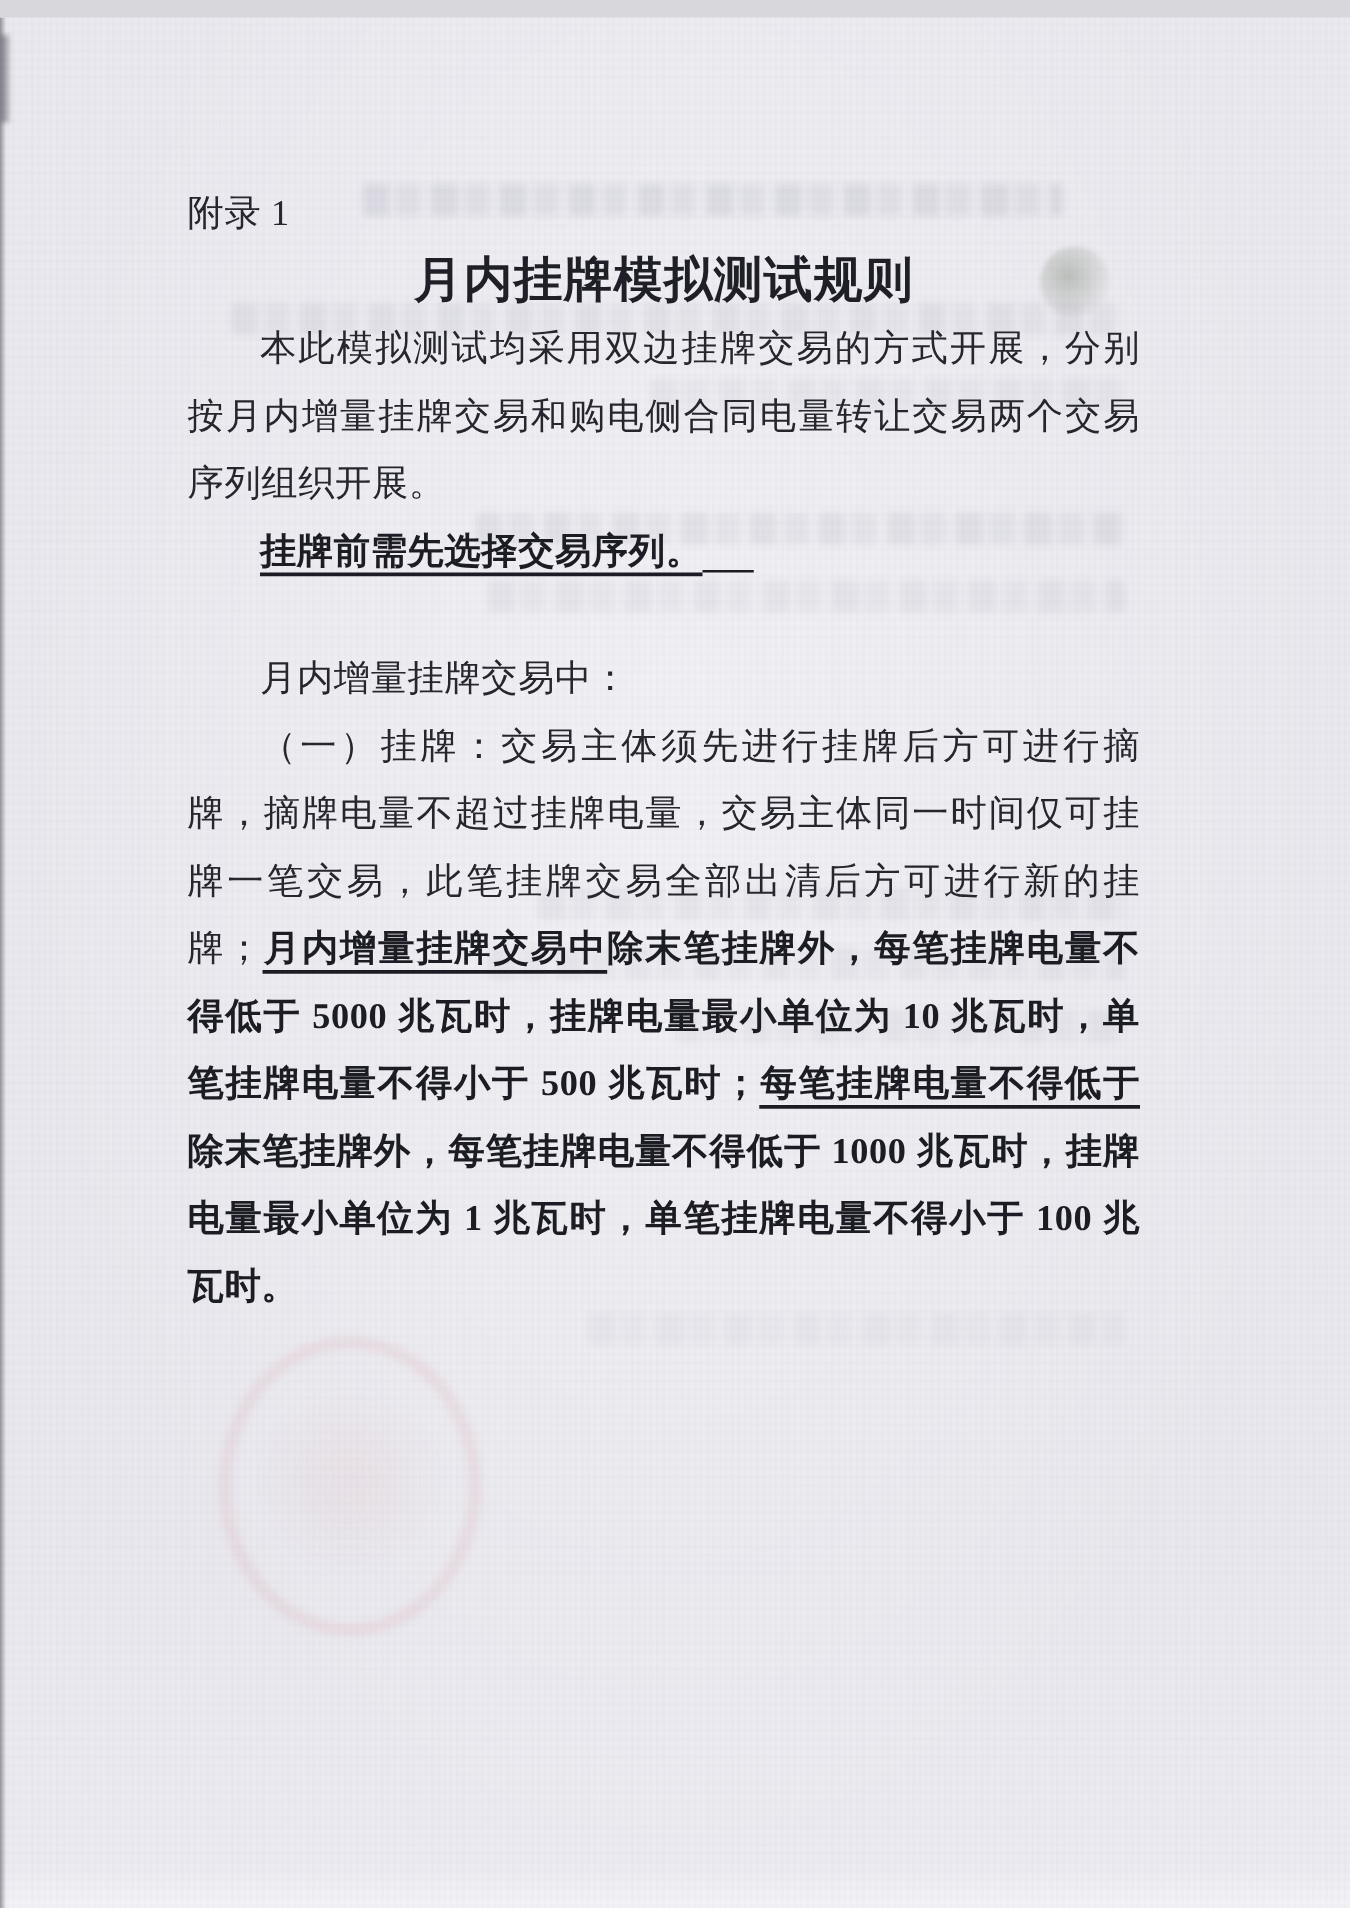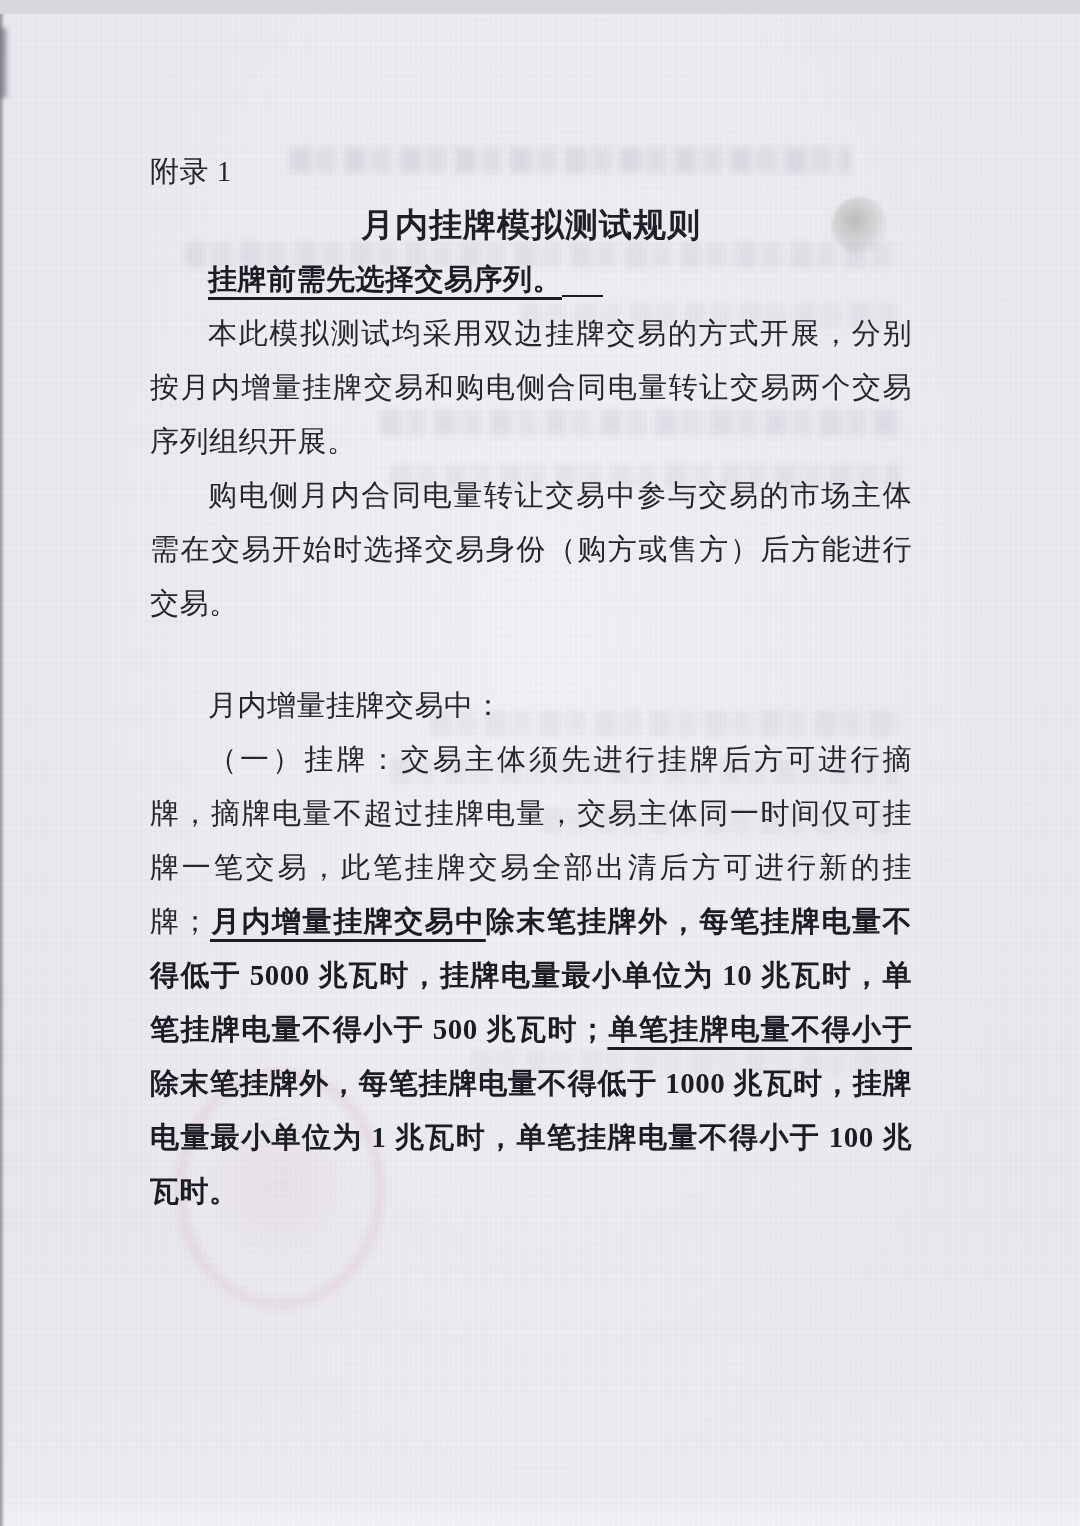--- a/index.html
+++ b/index.html
@@ -30,21 +30,21 @@
     background:rgba(40,40,55,0.35);filter:blur(2px);
   }
   .text-block{
     position:absolute;left:150px;top:130px;width:762px;
     font-size:29px;line-height:54px;
     text-align:justify;text-justify:inter-character;
     letter-spacing:0.5px;
   }
   .appendix{margin:0;text-align:left;}
   .doc-title{
-    margin:0;text-align:center;font-size:33px;font-weight:bold;
+    margin:0;text-align:center;font-size:39px;font-weight:bold;
     color:#1f1f27;letter-spacing:1px;line-height:54px;
   }
   p.body{margin:0;text-indent:2em;}
   .spacer{height:48px;}
   .rule2{margin-top:12px;}
   .b{font-weight:bold;color:#1c1c24;}
   .bu{
     font-weight:bold;color:#1c1c24;
     text-decoration:underline;text-decoration-thickness:2.5px;text-underline-offset:8px;
   }
@@ -103,30 +103,29 @@
 
   <div class="stamp" style="left:175px;top:1055px;width:190px;height:220px;"></div>
   <div class="stamp-inner" style="left:205px;top:1090px;width:150px;height:160px;"></div>
 
   <div class="text-block">
 
     <p class="appendix">附录 1</p>
 
     <h1 class="doc-title">月内挂牌模拟测试规则</h1>
 
+    <p class="body"><span>本此模拟测试均采用双边挂牌交易的方式开展，分别按月内增量挂牌交易和购电侧合同电量转让交易两个交易序列组织开展。</span></p>
+
     <p class="body"><span class="bu">挂牌前需先选择交易序列。</span><span class="tail-underline"></span></p>
 
-    <p class="body"><span>本此模拟测试均采用双边挂牌交易的方式开展，分别按月内增量挂牌交易和购电侧合同电量转让交易两个交易序列组织开展。</span></p>
 
-
-    <p class="body"><span>购电侧月内合同电量转让交易中参与交易的市场主体需在交易开始时选择交易身份（购方或售方）后方能进行交易。</span></p>
 
     <div class="spacer"></div>
 
     <p class="body"><span>月内增量挂牌交易中：</span></p>
 
-    <p class="body"><span>（一）挂牌：交易主体须先进行挂牌后方可进行摘牌，摘牌电量不超过挂牌电量，交易主体同一时间仅可挂牌一笔交易，此笔挂牌交易全部出清后方可进行新的挂牌；</span><span class="bu">月内增量挂牌交易中</span><span class="b">除末笔挂牌外，每笔挂牌电量不得低于 5000 兆瓦时，挂牌电量最小单位为 10 兆瓦时，单笔挂牌电量不得小于 500 兆瓦时；</span><span class="bu">单笔挂牌电量不得小于</span><span class="b">除末笔挂牌外，每笔挂牌电量不得低于 1000 兆瓦时，挂牌电量最小单位为 1 兆瓦时，单笔挂牌电量不得小于 100 兆瓦时。</span></p>
+    <p class="body"><span>（一）挂牌：交易主体须先进行挂牌后方可进行摘牌，摘牌电量不超过挂牌电量，交易主体同一时间仅可挂牌一笔交易，此笔挂牌交易全部出清后方可进行新的挂牌；</span><span class="bu">月内增量挂牌交易中</span><span class="b">除末笔挂牌外，每笔挂牌电量不得低于 5000 兆瓦时，挂牌电量最小单位为 10 兆瓦时，单笔挂牌电量不得小于 500 兆瓦时；</span><span class="bu">每笔挂牌电量不得低于</span><span class="b">除末笔挂牌外，每笔挂牌电量不得低于 1000 兆瓦时，挂牌电量最小单位为 1 兆瓦时，单笔挂牌电量不得小于 100 兆瓦时。</span></p>
 
 
   </div>
 
   <div class="bottom-strip"></div>
 </div>
 
 </body></html>

